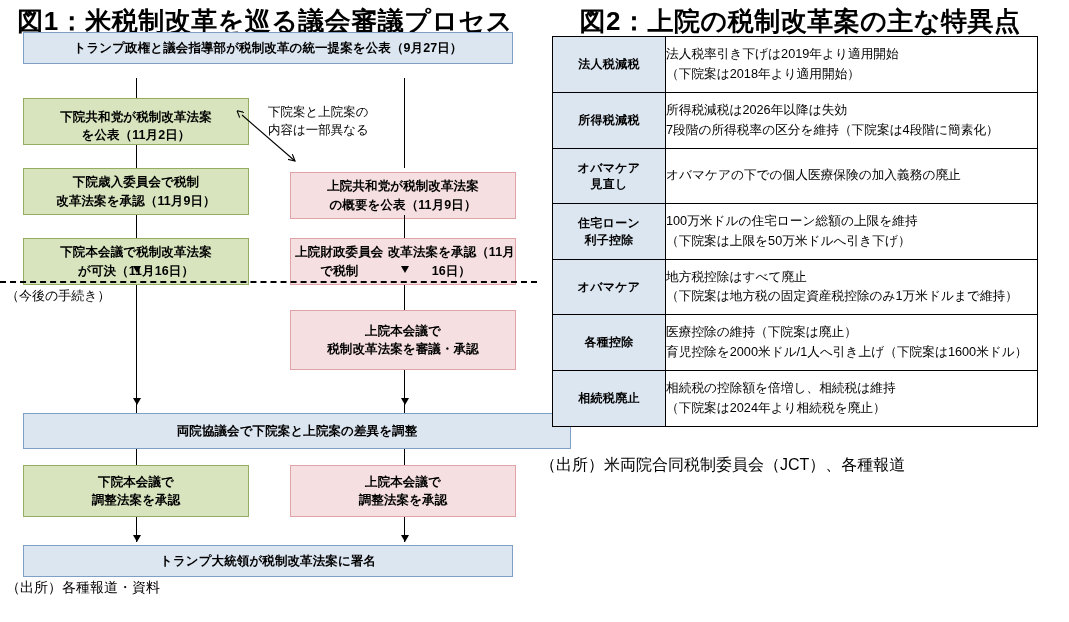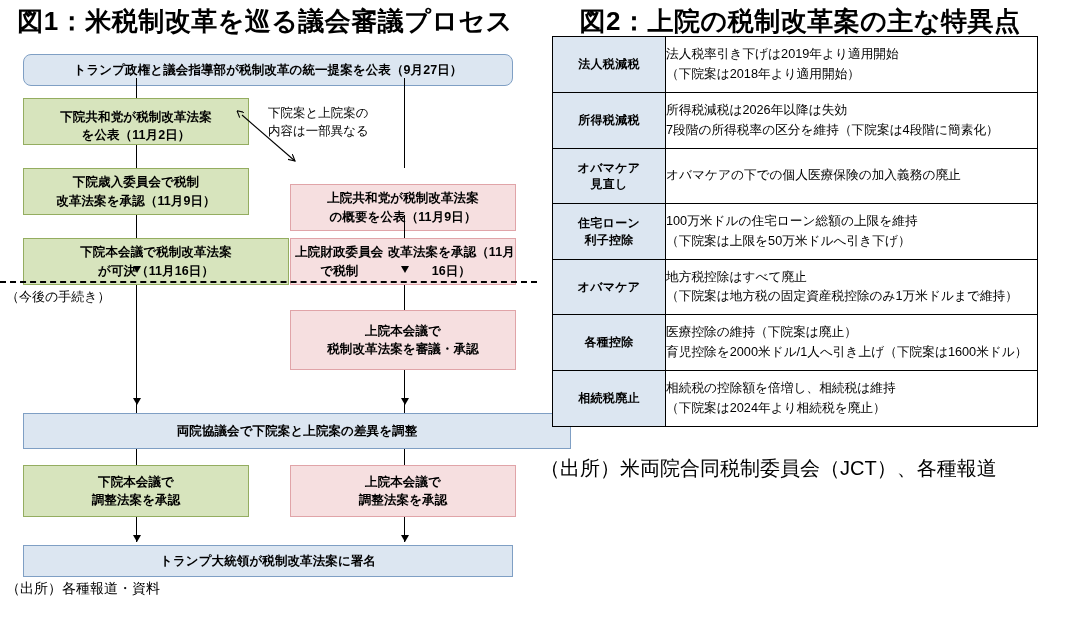--- a/index.html
+++ b/index.html
@@ -69,20 +69,21 @@
     position: absolute;
     left: 0; top: 281px;
     width: 537px;
     border-top: 2px dashed #000;
   }
   .note-text {
     position: absolute;
     font-size: 12.5px;
     line-height: 1.45;
     white-space: nowrap;
+    font-family: Liberation Mono, monospace;
   }
   #future-note { left: 6px; top: 288px; font-size: 13px; }
   #diff-note   { left: 268px; top: 104px; }
   #src-left    { left: 6px; top: 578px; font-size: 14px; }
 
   #diag-arrow { position: absolute; left: 236px; top: 108px; }
 
   
   #table-wrap {
     position: absolute;
@@ -111,34 +112,34 @@
   td.desc {
     font-size: 12.7px;
     line-height: 1.5;
     padding: 4px 6px 4px 8px;
     background: #ffffff;
   }
   td.desc .ln { display: block; white-space: nowrap; }
   #src-right {
     position: absolute;
     left: 540px; top: 455px;
-    font-size: 20px;
+    font-size: 16px;
     white-space: nowrap;
   }
 </style>
 </head>
 <body>
 
 <div class="fig-title" id="title-left">図1：米税制改革を巡る議会審議プロセス</div>
 
 <div class="fig-title" id="title-right">図2：上院の税制改革案の主な特異点</div>
 
 <div id="flow">
 
-  <div class="node blue" style="left:23px; top:54px; width:490px; height:32px;border-radius:8px;">
+  <div class="node blue" style="left:23px; top:32px; width:490px; height:32px;">
     <span>トランプ政権と議会指導部が税制改革の統一提案を公表（9月27日）</span>
   </div>
 
   <div class="conn" style="left:136px; top:78px; height:20px;"></div>
 
   <div class="conn" style="left:404px; top:78px; height:90px;"></div>
 
   <div class="node green" style="left:23px; top:98px; width:226px; height:47px; flex-direction:column;justify-content:flex-end;">
     <span>下院共和党が税制改革法案</span>
     <span>を公表（11月2日）</span>
@@ -146,29 +147,29 @@
 
   <div class="conn" style="left:136px; top:145px; height:23px;"></div>
 
   <div class="node green" style="left:23px; top:168px; width:226px; height:47px; flex-direction:column;">
     <span>下院歳入委員会で税制</span>
     <span>改革法案を承認（11月9日）</span>
   </div>
 
   <div class="conn" style="left:136px; top:215px; height:23px;"></div>
 
-  <div class="node green" style="left:23px; top:238px; width:266px; height:47px; flex-direction:column;">
+  <div class="node green" style="left:23px; top:238px; width:226px; height:47px; flex-direction:column;">
     <span>下院本会議で税制改革法案</span>
     <span>が可決（11月16日）</span>
   </div>
 
   <div class="conn" style="left:136px; top:285px; height:128px;"></div>
   <div class="arrowhead" style="left:133px; top:263px; top:266px;"></div>
 
-  <div class="node pink" style="left:290px; top:184px; width:226px; height:47px; flex-direction:column;">
+  <div class="node pink" style="left:290px; top:172px; width:226px; height:47px; flex-direction:column;">
     <span>上院共和党が税制改革法案</span>
     <span>の概要を公表（11月9日）</span>
   </div>
 
   <div class="conn" style="left:404px; top:215px; height:23px;"></div>
 
   <div class="node pink" style="left:290px; top:238px; width:226px; height:47px; flex-direction:row;">
     <span>上院財政委員会で税制</span>
     <span>改革法案を承認（11月16日）</span>
   </div>

